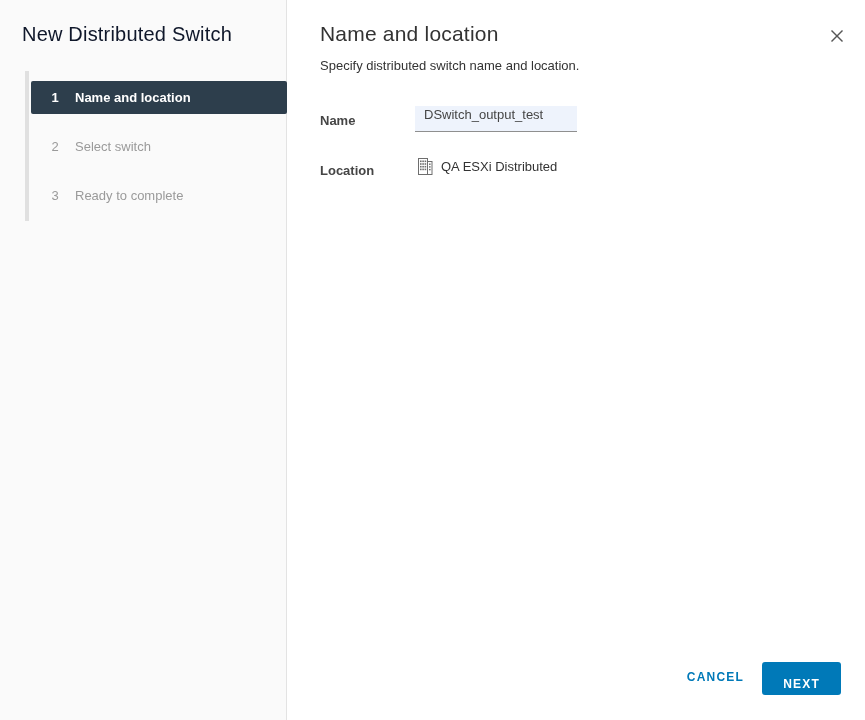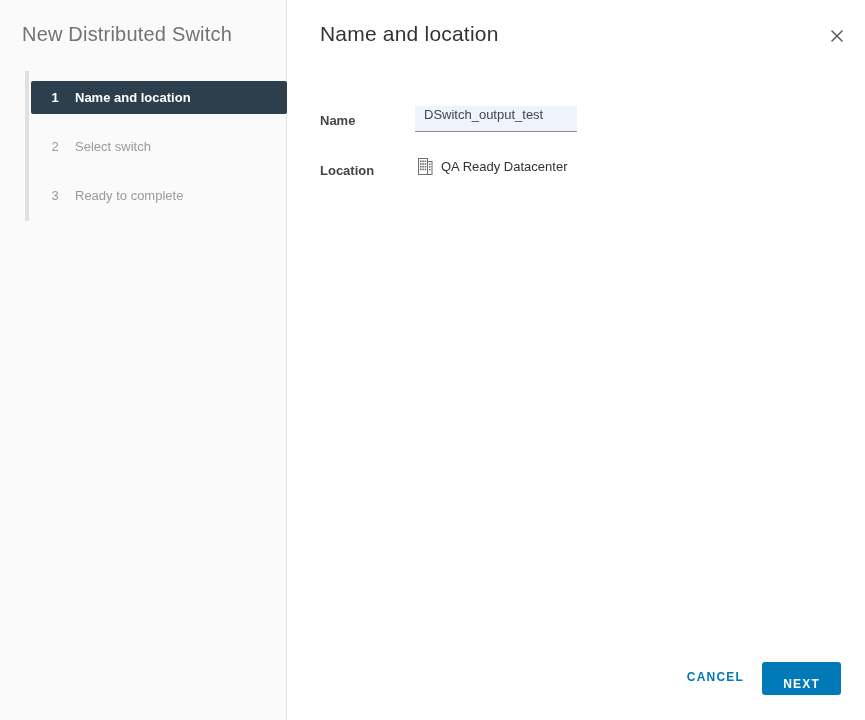--- a/index.html
+++ b/index.html
@@ -22,21 +22,21 @@
     width: 287px; height: 720px;
     background: #fafafa;
     border-right: 1px solid #e3e3e3;
   }
   .wizard-title {
     position: absolute;
     left: 22px; top: 23px;
     font-size: 20px;
     font-weight: 400;
     letter-spacing: 0.2px;
-    color: #737373;
+    color: #0f172a;
     white-space: nowrap;
   }
   .step-track {
     position: absolute;
     left: 25px; top: 71px;
     width: 4px; height: 150px;
     background: #e0e0e0;
   }
   .step {
     position: absolute;
@@ -191,20 +191,21 @@
       <span class="step-label">Select switch</span>
     </div>
     <div class="step step3 pending">
       <span class="step-num">3</span>
       <span class="step-label">Ready to complete</span>
     </div>
   </div>
 
   <div class="content">
     <div class="page-heading">Name and location</div>
+    <div class="page-desc">Specify distributed switch name and location.</div>
 
     <button class="close-btn">
       <svg width="16" height="16" viewBox="0 0 16 16">
         <line x1="2.5" y1="2.5" x2="13.5" y2="13.5" stroke="#565656" stroke-width="1.4"></line>
         <line x1="13.5" y1="2.5" x2="2.5" y2="13.5" stroke="#565656" stroke-width="1.4"></line>
       </svg>
     </button>
 
     <div class="field-label name-label">Name</div>
     <input class="name-input" type="text" value="DSwitch_output_test" style="">
@@ -225,20 +226,20 @@
             <rect x="4.3" y="7.9" width="1.6" height="1.6"></rect>
             <rect x="6.6" y="7.9" width="1.6" height="1.6"></rect>
           <rect x="2" y="10.6" width="1.6" height="1.6"></rect>
             <rect x="4.3" y="10.6" width="1.6" height="1.6"></rect>
             <rect x="6.6" y="10.6" width="1.6" height="1.6"></rect>
           <rect x="11" y="5.5" width="1.6" height="1.4"></rect>
             <rect x="11" y="8.2" width="1.6" height="1.4"></rect>
             <rect x="11" y="10.9" width="1.6" height="1.4"></rect>
         </g>
       </svg>
-      <span class="location-text">QA Ready Datacenter</span>
+      <span class="location-text">QA ESXi Distributed</span>
     </div>
 
     <button class="btn-cancel">CANCEL</button>
     <button class="btn-next">NEXT</button>
   </div>
 
 </div>
 
 </body></html>

